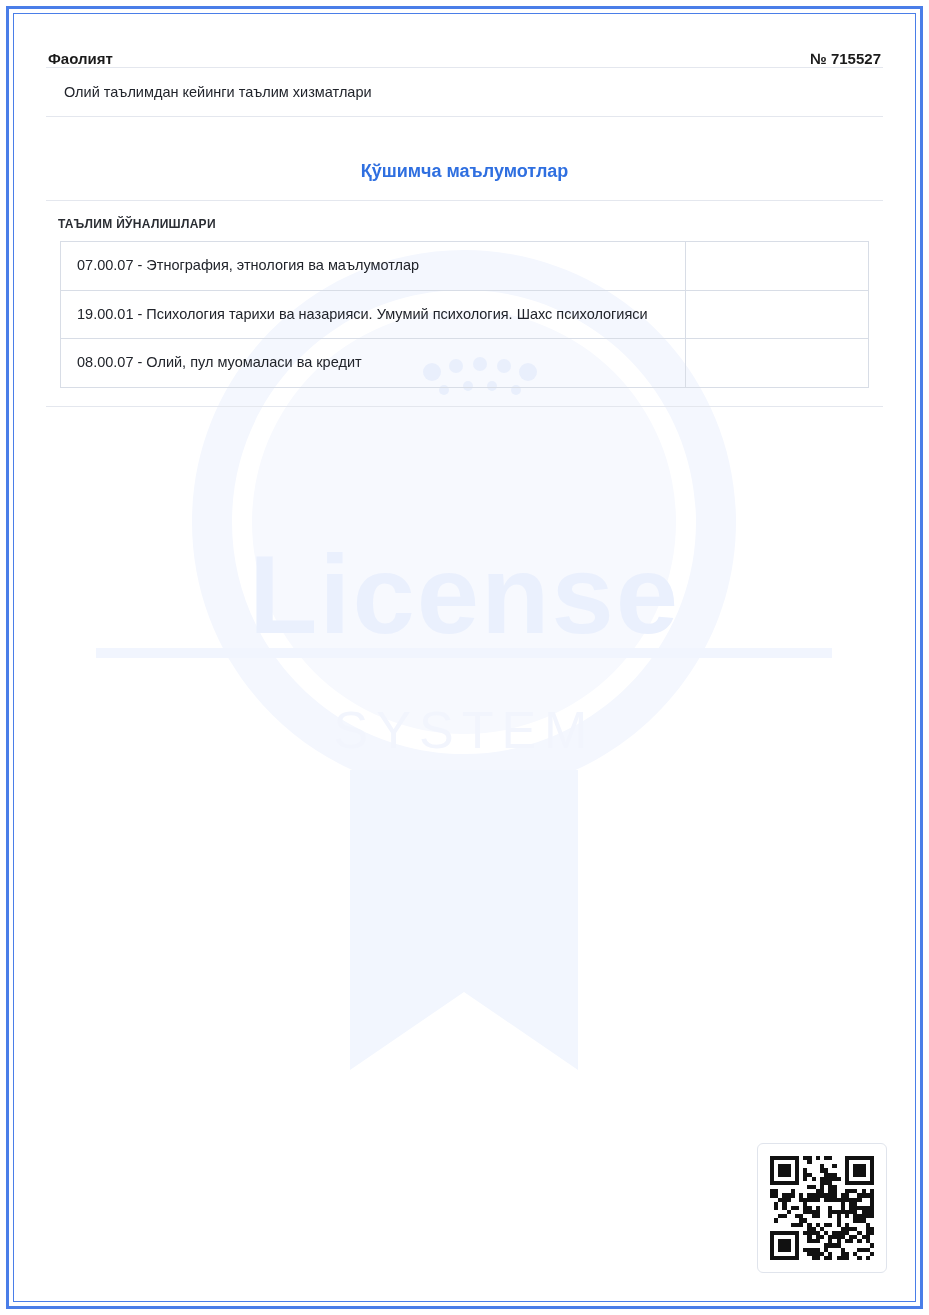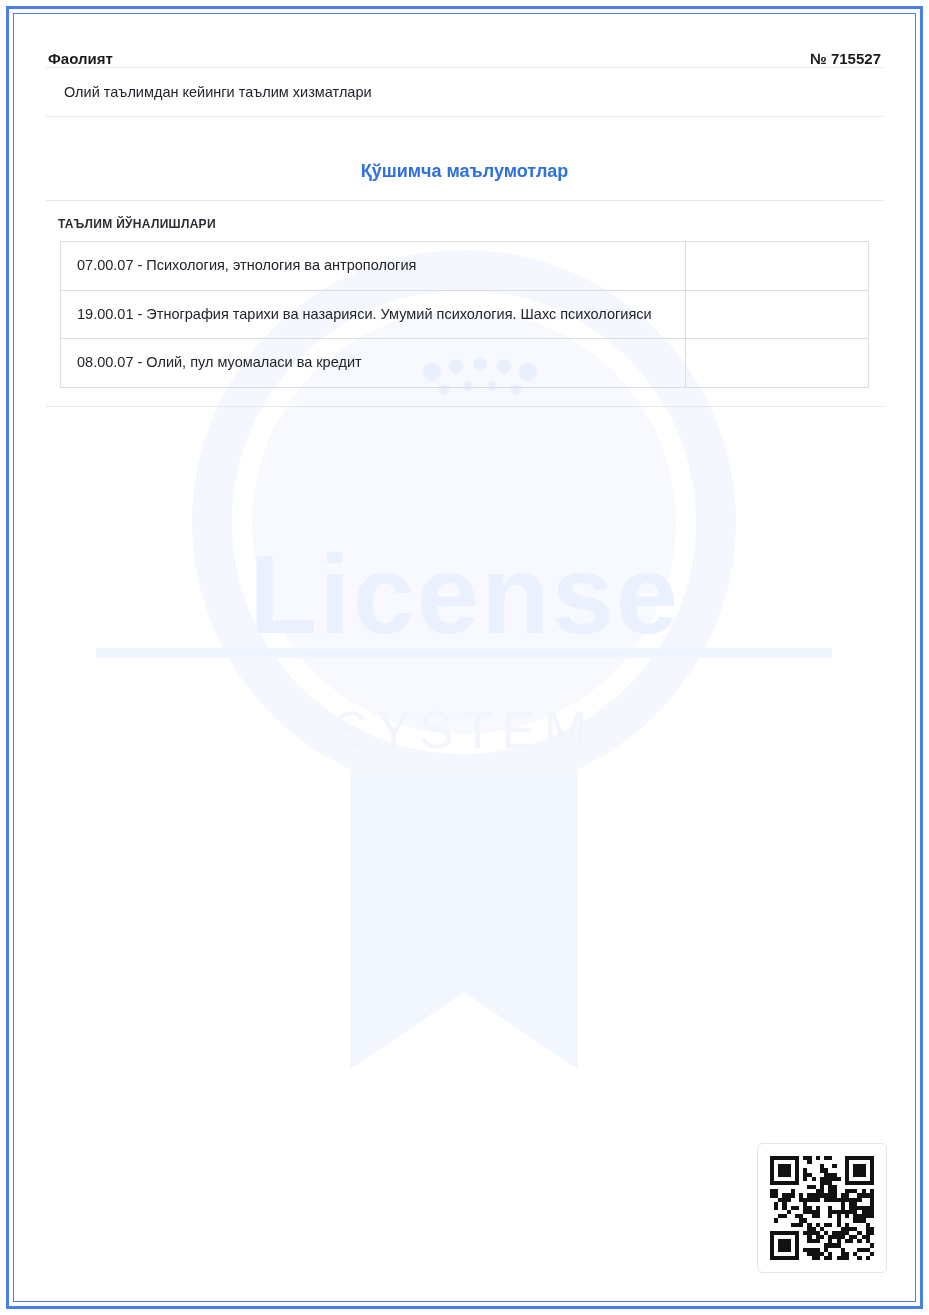--- a/index.html
+++ b/index.html
@@ -213,25 +213,25 @@
     <hr class="hr">
 
     <div class="section-title">Қўшимча маълумотлар</div>
     <hr class="hr">
 
     <div class="sub-label">ТАЪЛИМ ЙЎНАЛИШЛАРИ</div>
 
     <table class="directions">
       <tbody>
         <tr>
-          <td>07.00.07 - Психология, этнология ва антропология</td>
+          <td>07.00.07 - Этнография, этнология ва маълумотлар</td>
           <td class="col-form"></td>
         </tr>
         <tr>
-          <td>19.00.01 - Этнография тарихи ва назарияси. Умумий психология. Шахс психологияси</td>
+          <td>19.00.01 - Психология тарихи ва назарияси. Умумий психология. Шахс психологияси</td>
           <td class="col-form"></td>
         </tr>
         <tr>
           <td>08.00.07 - Олий, пул муомаласи ва кредит</td>
           <td class="col-form"></td>
         </tr>
       </tbody>
     </table>
 
     <hr class="bottom-rule">

